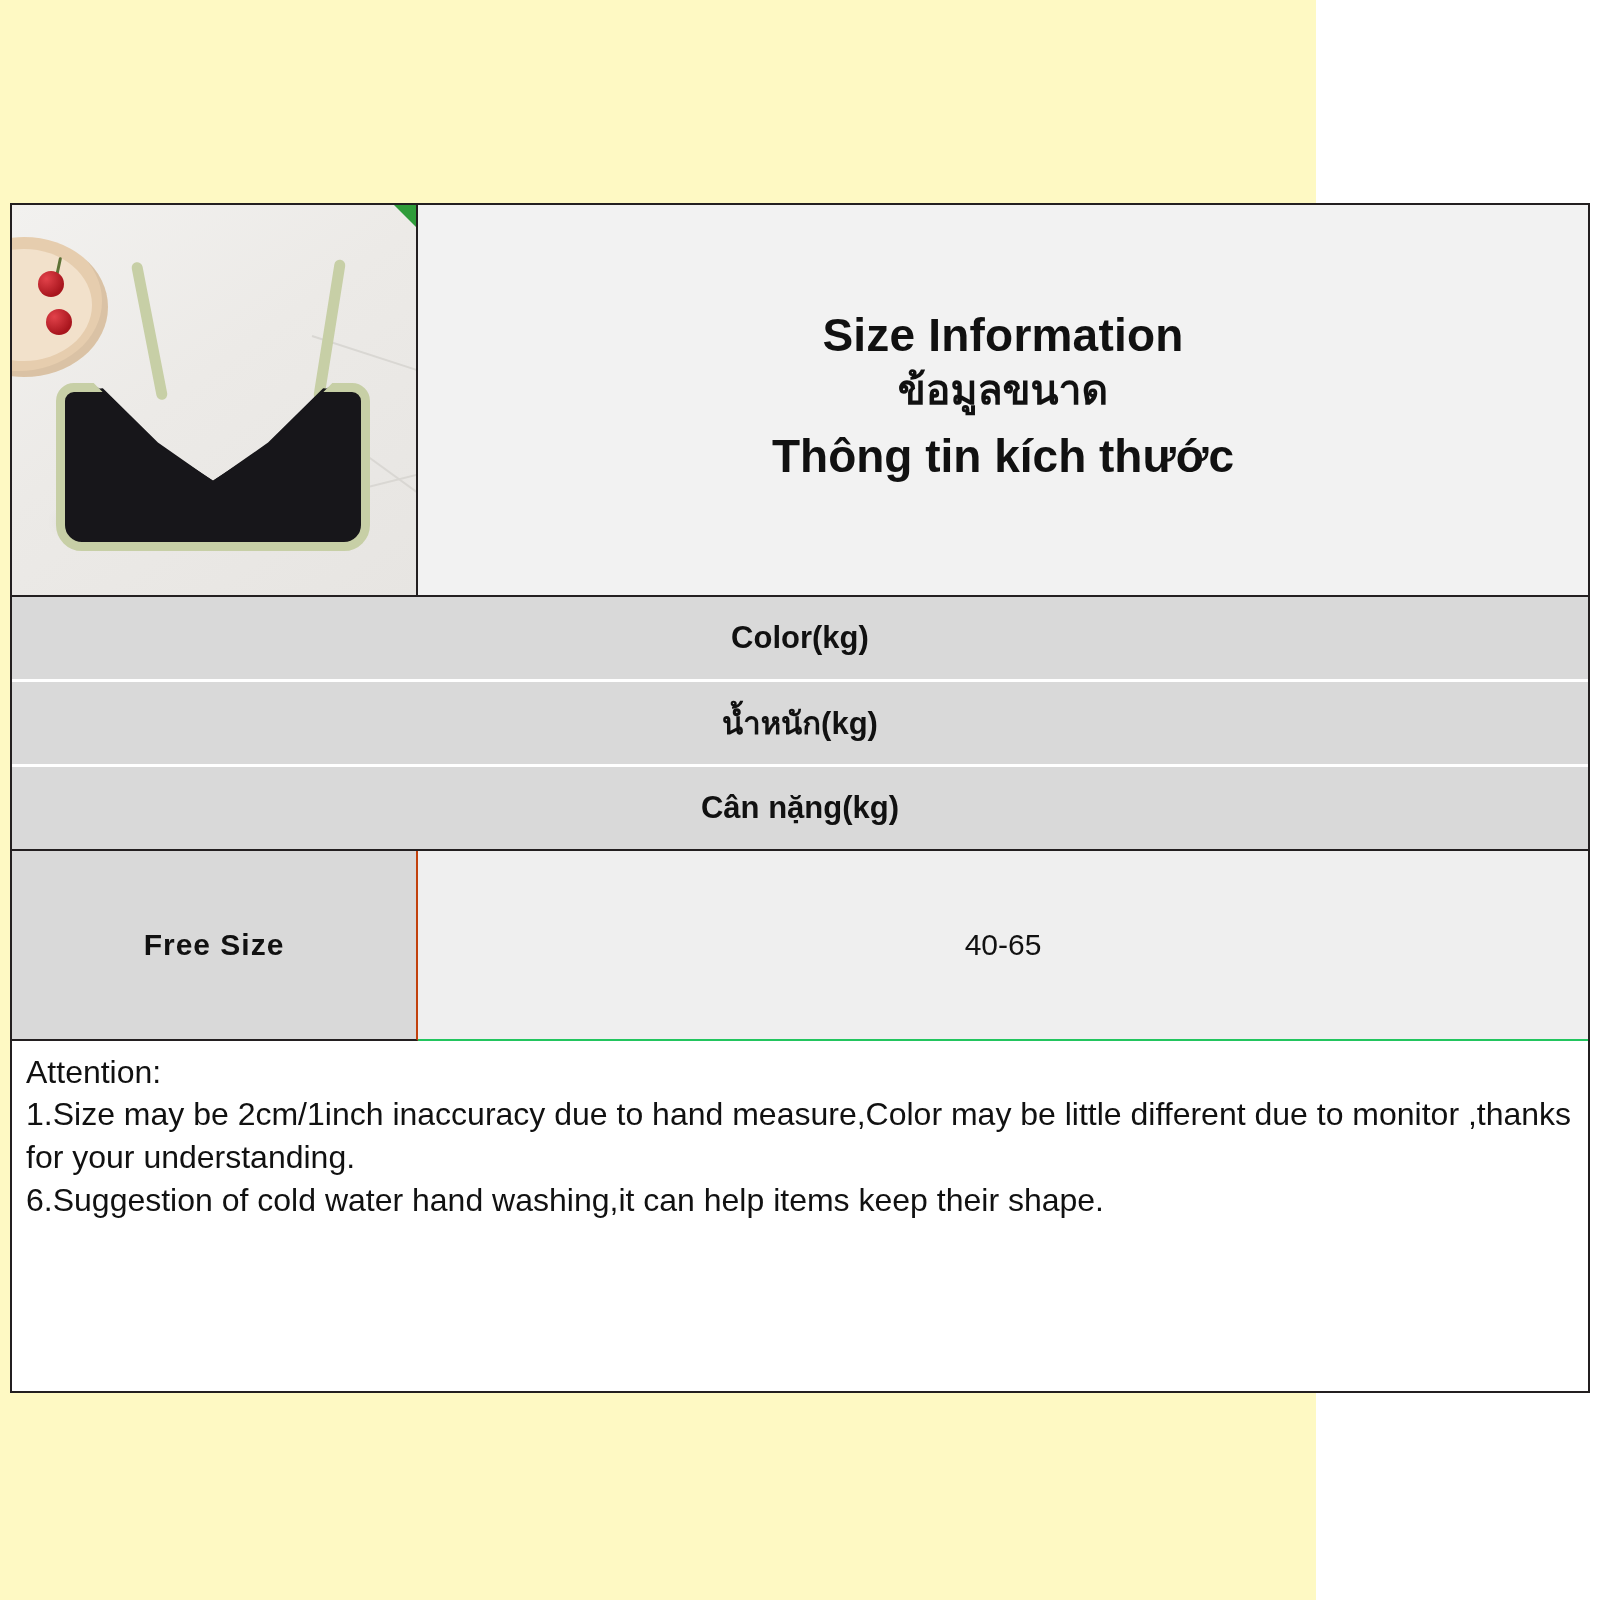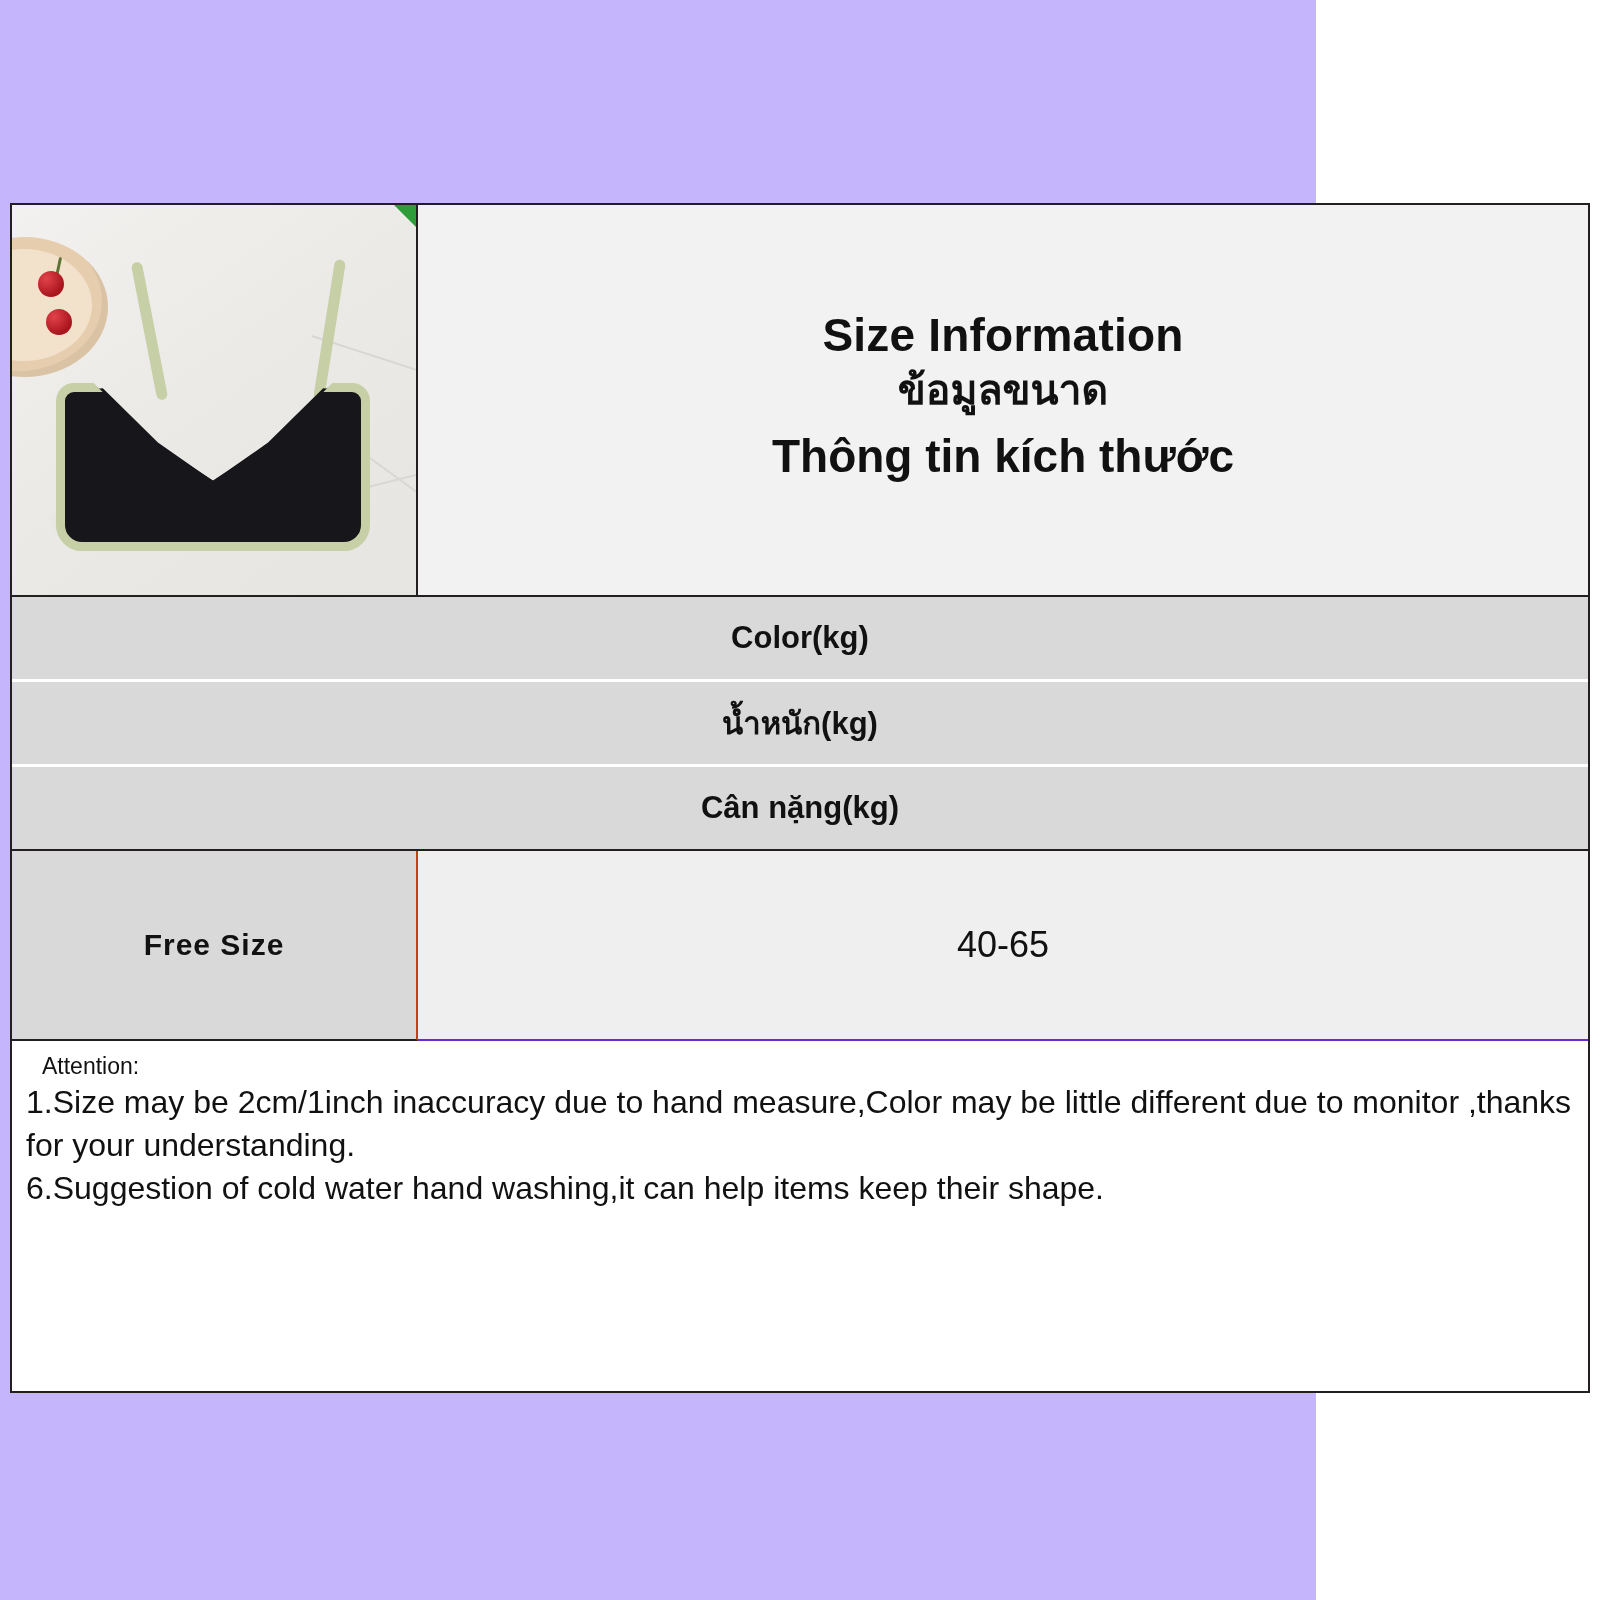--- a/index.html
+++ b/index.html
@@ -11,21 +11,21 @@
     width: 1600px;
     height: 1600px;
     font-family: "Liberation Sans", sans-serif;
     overflow: hidden;
   }
 
   .page {
     position: relative;
     width: 1316px;
     height: 1600px;
-    background: #c4b5fd;
+    background: #fef9c3;
   }
 
   .sizechart {
     position: absolute;
     left: 10px;
     top: 203px;
     width: 1580px;
     height: 1190px;
     border: 2px solid #231f20;
     box-sizing: border-box;
@@ -259,40 +259,39 @@
     display: flex;
     align-items: center;
     justify-content: center;
     font-size: 30px;
     font-weight: bold;
     color: #111111;
     letter-spacing: 1px;
   }
   .data-val-cell {
     flex: 1 1 auto;
-    border-bottom: 2px solid #6d28d9;
+    border-bottom: 2px solid #22c55e;
     box-sizing: border-box;
     background: #efefef;
     display: flex;
     align-items: center;
     justify-content: center;
-    font-size: 36px;
+    font-size: 30px;
     color: #111111;
   }
 
   
   .attention {
     padding: 10px 14px 0 14px;
     box-sizing: border-box;
   }
   .attention-title {
-    font-size: 23px;
+    font-size: 32px;
     color: #111111;
     line-height: 1.32;
-    margin-left: 16px;
   }
   .attention-line {
     font-size: 32px;
     color: #111111;
     line-height: 1.34;
   }
 </style>
 </head>
 <body>
 

